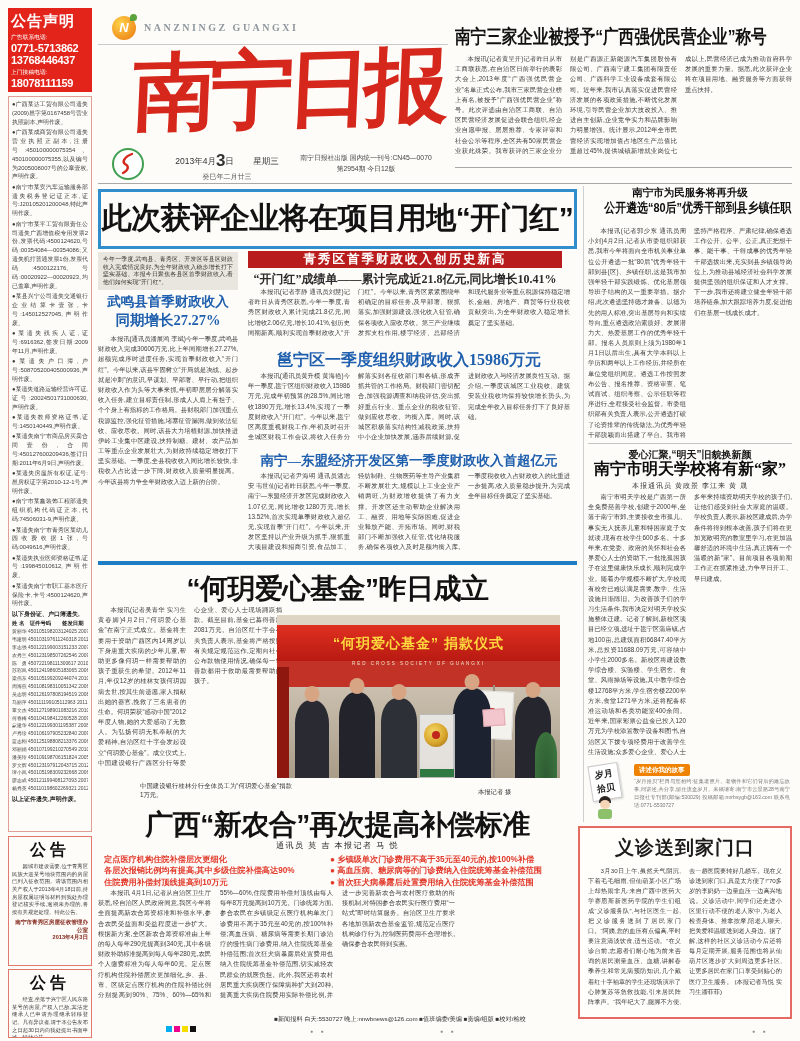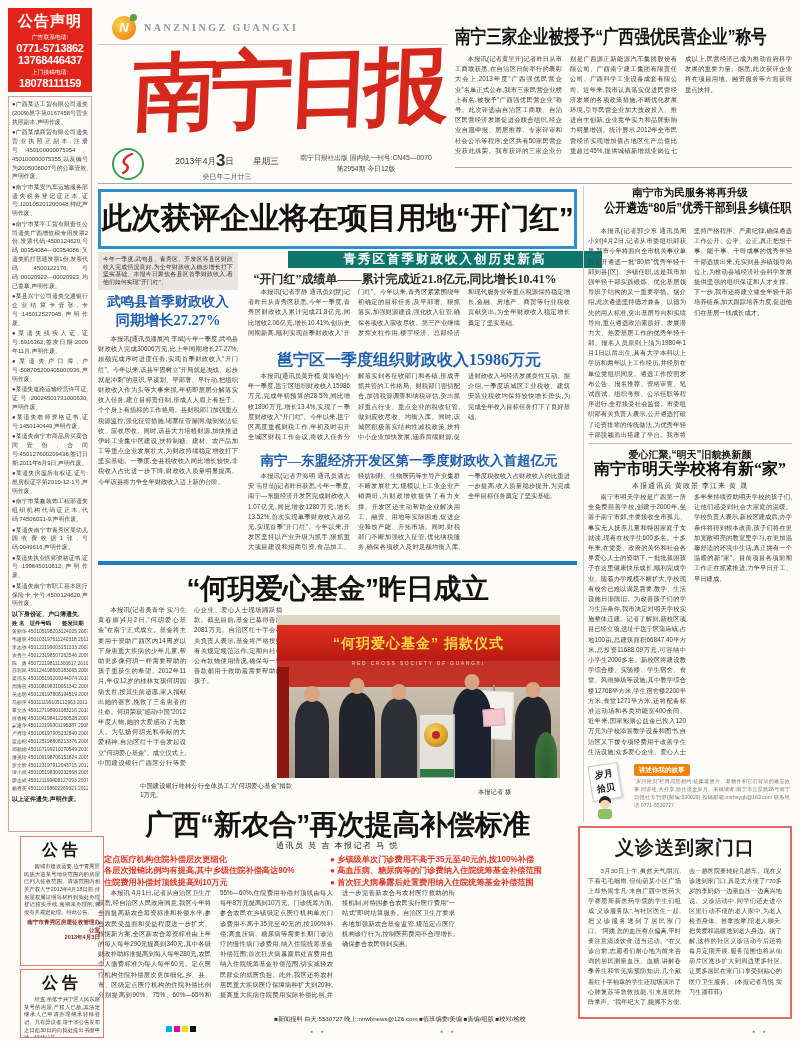--- a/index.html
+++ b/index.html
@@ -9,33 +9,33 @@
   .jbody{font-size:6.3px;line-height:1.62;color:#3b3b3b;text-align:justify;overflow:hidden;
          column-fill:auto;text-indent:2em;}
   .c2{column-count:2;column-gap:8px;}
   .c3{column-count:3;column-gap:8px;}
   .c4{column-count:4;column-gap:9px;}
   .bluehead{font-family:"Liberation Serif",serif;font-weight:bold;color:#1f5fae;text-align:center;}
   .blackhead{font-weight:900;color:#121212;text-align:center;letter-spacing:-0.5px;}
   .rule{background:#a9a9a9;}
 
   
-  #adbox{left:8px;top:8px;width:84px;height:84px;background:#e2241b;color:#fff;text-align:center;
+  #adbox{left:8px;top:8px;width:84px;height:84px;background:#e2241b;color:#fff;
          padding:4px 3px;box-sizing:border-box;}
   .ad-title{font-size:15px;font-weight:900;letter-spacing:1px;}
   .ad-label{font-size:5.8px;margin-top:2px;}
   .ad-phone{font-size:11px;font-weight:bold;letter-spacing:-0.3px;}
   .ad-addr{font-size:5.2px;margin-top:3px;}
   #notices{left:8px;top:96px;width:84px;height:736px;border:1px solid #e29d95;padding:3px;
            box-sizing:border-box;overflow:hidden;}
   .notice-item{font-size:5.9px;line-height:1.5;color:#3d3d3d;text-align:justify;margin-bottom:1.5px;}
   .lost-intro,.lost-footer{font-size:6px;font-weight:bold;color:#222;margin-top:2px;}
   .lost-header{font-size:5.4px;font-weight:bold;color:#222;margin:1px 0;}
   .lost-row{font-size:4.9px;line-height:1.6;color:#474747;white-space:nowrap;overflow:hidden;}
-  .ggbox{left:8px;width:84px;border:1px solid #e0786e;padding:3px;box-sizing:border-box;overflow:hidden;margin-left:12px;}
+  .ggbox{left:8px;width:84px;border:1px solid #e0786e;padding:3px;box-sizing:border-box;overflow:hidden;}
   #gg1{top:836px;height:130px;}
   #gg2{top:969px;height:69px;}
   .gg-title{font-size:16px;font-weight:900;color:#111;text-align:center;letter-spacing:4px;}
   .gg-body{font-size:5.3px;line-height:1.45;text-align:justify;color:#3d3d3d;margin-top:2px;text-indent:2em;}
   .gg-sig{font-size:5.6px;font-weight:bold;color:#7e1d12;text-align:right;margin-top:2px;line-height:1.4;}
 
   
   #logo-circle{left:112px;top:16px;width:24px;height:24px;border-radius:50%;
     background:radial-gradient(circle at 35% 32%,#ffd24a,#f08f1e 72%);color:#fff;text-align:center;
     line-height:24px;font-weight:900;font-style:italic;font-size:13px;}
@@ -67,22 +67,22 @@
 
   
   #introbox{left:98px;top:252px;width:140px;height:38px;background:#e9e6df;padding:4px 5px;
     box-sizing:border-box;font-size:5.9px;line-height:1.3;color:#33322c;text-align:justify;
     font-family:"Liberation Serif",serif;overflow:hidden;}
   #wm-h1{left:98px;top:293px;width:140px;font-size:13.5px;line-height:1.3;}
   #wm-h2{left:98px;top:311px;width:140px;font-size:14.5px;line-height:1.3;}
   #wm-body{left:98px;top:334px;width:140px;height:224px;}
 
   
-  #qx-bar{left:248px;top:251px;width:314px;height:17px;background:#0f766e;color:#fff;font-size:12.5px;
-          font-weight:bold;text-align:center;line-height:17px;letter-spacing:2px;white-space:nowrap;margin-left:40px;}
+  #qx-bar{left:248px;top:251px;width:314px;height:17px;background:#b91c1c;color:#fff;font-size:12.5px;
+          font-weight:bold;text-align:center;line-height:17px;letter-spacing:2px;white-space:nowrap;}
   #qx-sub{left:248px;top:271px;width:314px;text-align:center;font-size:12px;font-weight:bold;color:#2b2b2b;
           font-family:"Liberation Serif",serif;white-space:nowrap;}
   #qx-body{left:248px;top:287px;width:322px;height:58px;}
   #yn-head{left:248px;top:350px;width:322px;font-size:16px;white-space:nowrap;}
   #yn-body{left:248px;top:371px;width:322px;height:75px;}
   #dm-head{left:248px;top:452px;width:322px;font-size:13.5px;white-space:nowrap;}
   #dm-body{left:248px;top:471px;width:322px;height:88px;}
 
   #blueline{left:98px;top:561px;width:479px;height:4px;background:#1d7ec5;}
 

